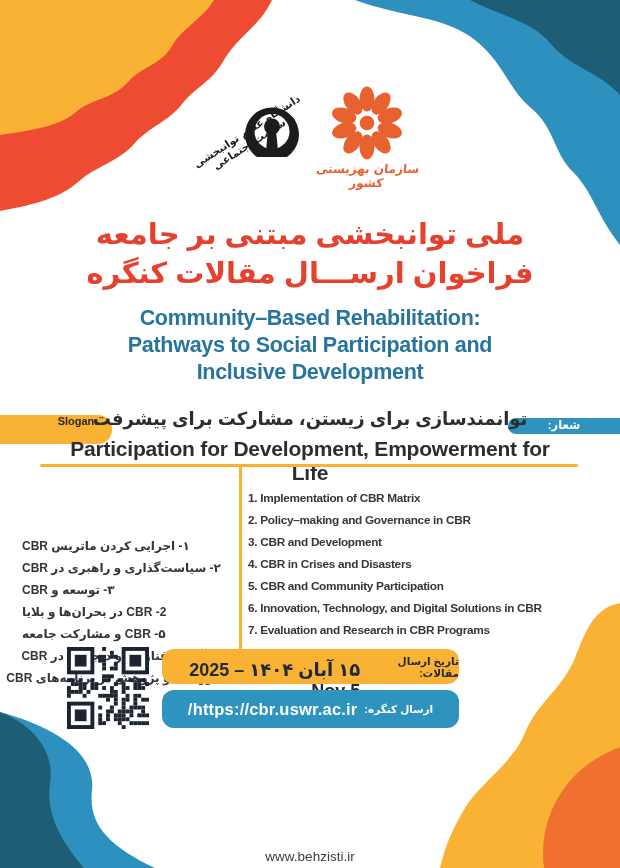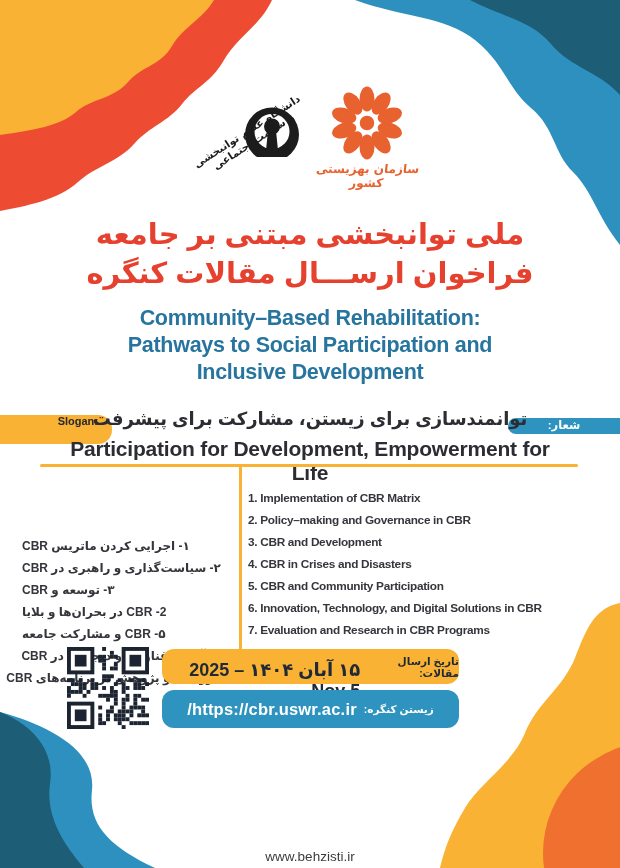--- a/index.html
+++ b/index.html
@@ -288,19 +288,19 @@
       <rect x="3.90" y="58.57" width="19.52" height="19.52" fill="#fff"></rect>
       <rect x="7.81" y="62.48" width="11.71" height="11.71" fill="#1B2430"></rect>
     </svg>
 
   <div class="abs pill pill-date">
     <span class="lbl">تاریخ ارسال مقالات:</span>
     <span class="val">۱۵ آبان ۱۴۰۴ – 2025 Nov 5</span>
   </div>
 
   <div class="abs pill pill-url">
-    <span class="lbl">زیستن کنگره:</span>
+    <span class="lbl">ارسال کنگره:</span>
     <span class="val">https://cbr.uswr.ac.ir/</span>
   </div>
 
   <div class="abs site-footer">www.behzisti.ir</div>
 
 </div>
 
 </body></html>

